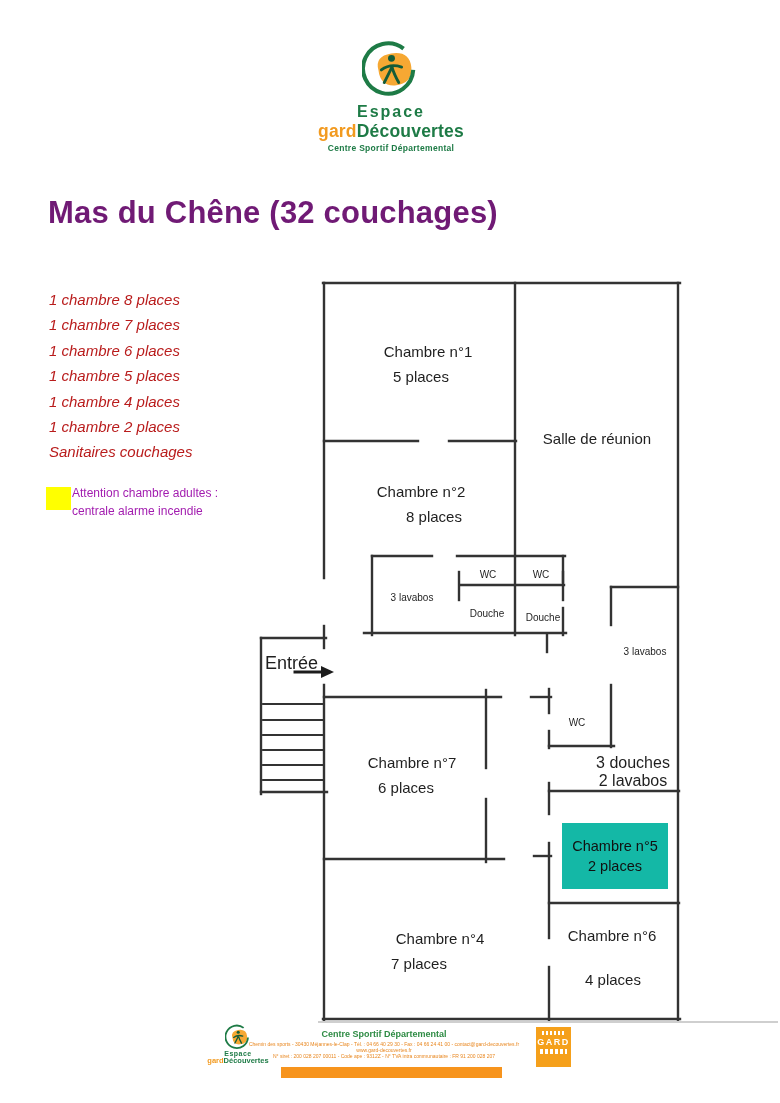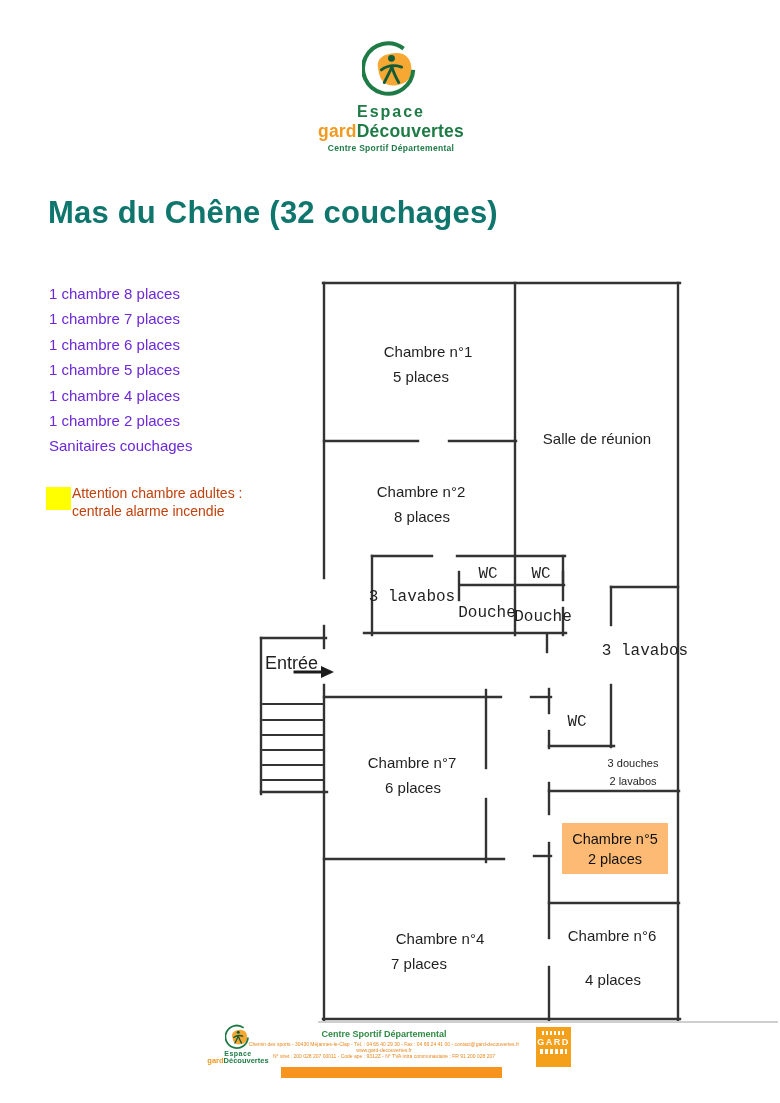--- a/index.html
+++ b/index.html
@@ -10,35 +10,35 @@
 
   
   .logo{position:absolute;left:318px;top:40px;width:146px;text-align:center;}
   .logo-espace{font-size:16px;font-weight:bold;color:#1E7B46;letter-spacing:2px;margin-top:1px;}
   .logo-name{font-size:17.5px;font-weight:bold;letter-spacing:0.2px;}
   .logo-name .g{color:#F29A1F;}
   .logo-name .d{color:#1E7B46;}
   .logo-tag{font-size:8.5px;font-weight:bold;color:#1E7B46;margin-top:1px;letter-spacing:0.3px;}
 
   
-  .title{position:absolute;left:48px;top:195px;font-size:31px;font-weight:bold;color:#0f766e;letter-spacing:0.2px;}
-
-  
-  .legend{position:absolute;left:49px;top:281px;font-size:15px;line-height:25.4px;color:#6d28d9;}
+  .title{position:absolute;left:48px;top:195px;font-size:31px;font-weight:bold;color:#701a75;letter-spacing:0.2px;}
+
+  
+  .legend{position:absolute;left:49px;top:287px;font-size:15px;line-height:25.4px;color:#b91c1c;font-style:italic;}
   .warn-swatch{position:absolute;left:46px;top:487px;width:25px;height:23px;background:#FFFF00;}
-  .warn-text{position:absolute;left:72px;top:484px;font-size:14px;line-height:18px;color:#c2410c;}
+  .warn-text{position:absolute;left:72px;top:484px;font-size:12px;line-height:18px;color:#a21caf;}
 
   
   .plan{position:absolute;left:250px;top:275px;width:440px;height:755px;}
   .plan svg{position:absolute;left:0;top:0;}
   .plbl{position:absolute;transform:translate(-50%,-50%);font-size:15px;color:#1f1f1f;white-space:nowrap;}
-  .plbl.sm{font-size:16px;font-family:Liberation Mono, monospace;}
-  .plbl.xs{font-size:11px;}
+  .plbl.sm{font-size:10px;}
+  .plbl.xs{font-size:16px;}
   .ent{transform:translate(0,-50%);font-size:18px;}
-  .hl{position:absolute;left:312px;top:548px;width:106px;height:51px;background:#fdba74;
+  .hl{position:absolute;left:312px;top:548px;width:106px;height:66px;background:#14b8a6;
       display:flex;flex-direction:column;justify-content:center;align-items:center;gap:4px;
       font-size:14.5px;color:#111;}
 
   
   .frule{position:absolute;left:318px;top:1021px;width:460px;height:2px;background:#cfcfcf;}
   .flogo{position:absolute;left:200px;top:1024px;width:76px;text-align:center;line-height:7px;}
   .flogo .t1{font-size:7px;font-weight:bold;color:#1E7B46;letter-spacing:0.5px;}
   .flogo .t2{font-size:7.5px;font-weight:bold;}
   .flogo .t2 .g{color:#F29A1F;} .flogo .t2 .d{color:#1E7B46;}
   .fcenter{position:absolute;left:233px;top:1029px;width:302px;text-align:center;}
@@ -153,33 +153,33 @@
     <g stroke="#1c1c1c">
       <line x1="45" y1="397" x2="72" y2="397" stroke-width="3"></line>
       <polygon points="71,391 84,397 71,403" fill="#1c1c1c" stroke="none"></polygon>
     </g>
   </svg>
 
   <div class="plbl" style="left:178px;top:76px">Chambre n°1</div>
   <div class="plbl" style="left:171px;top:101px">5 places</div>
   <div class="plbl" style="left:347px;top:163px">Salle de réunion</div>
   <div class="plbl" style="left:171px;top:216px">Chambre n°2</div>
-  <div class="plbl" style="left:172px;top:241px">8 places</div>
+  <div class="plbl" style="left:184px;top:241px">8 places</div>
   <div class="plbl sm" style="left:162px;top:322px">3 lavabos</div>
   <div class="plbl sm" style="left:238px;top:299px">WC</div>
   <div class="plbl sm" style="left:291px;top:299px">WC</div>
   <div class="plbl sm" style="left:237px;top:338px">Douche</div>
   <div class="plbl sm" style="left:293px;top:342px">Douche</div>
   <div class="plbl ent" style="left:15px;top:388px">Entrée</div>
   <div class="plbl sm" style="left:395px;top:376px">3 lavabos</div>
   <div class="plbl sm" style="left:327px;top:447px">WC</div>
   <div class="plbl xs" style="left:383px;top:488px">3 douches</div>
   <div class="plbl xs" style="left:383px;top:506px">2 lavabos</div>
   <div class="plbl" style="left:162px;top:487px">Chambre n°7</div>
-  <div class="plbl" style="left:163px;top:512px">6 places</div>
+  <div class="plbl" style="left:156px;top:512px">6 places</div>
   <div class="hl">
     <div>Chambre n°5</div>
     <div>2 places</div>
   </div>
   <div class="plbl" style="left:190px;top:663px">Chambre n°4</div>
   <div class="plbl" style="left:169px;top:688px">7 places</div>
   <div class="plbl" style="left:362px;top:660px">Chambre n°6</div>
   <div class="plbl" style="left:363px;top:704px">4 places</div>
 </div>
 

